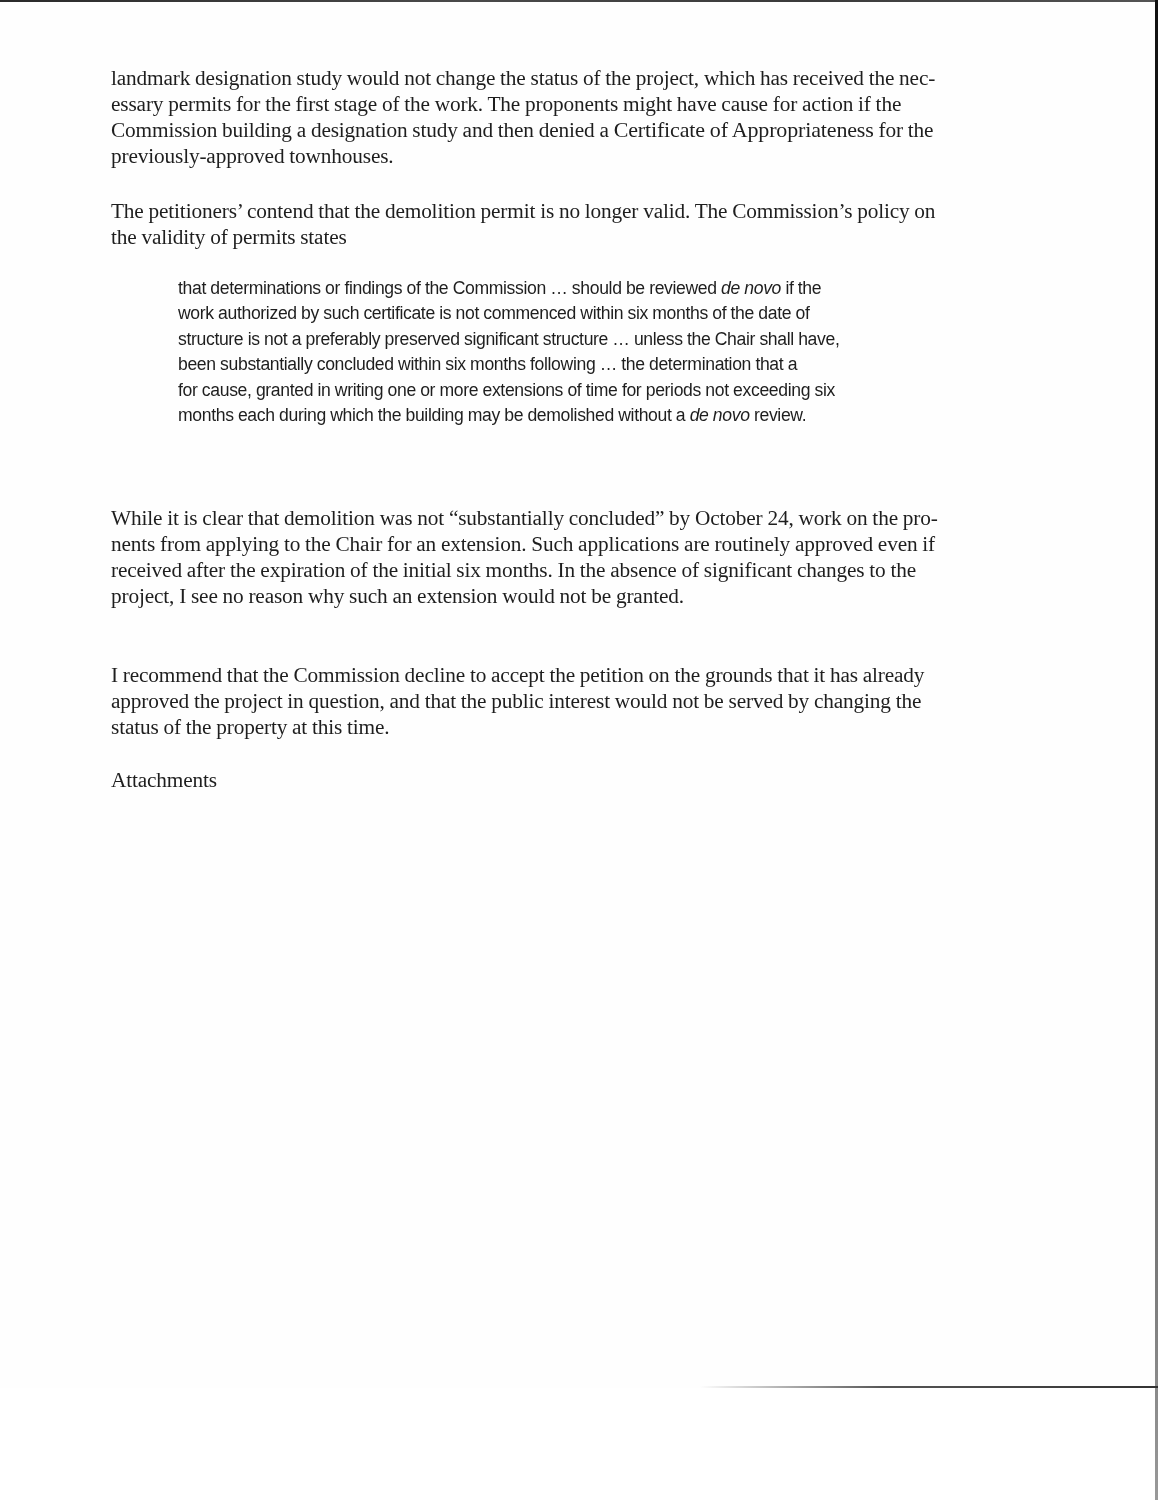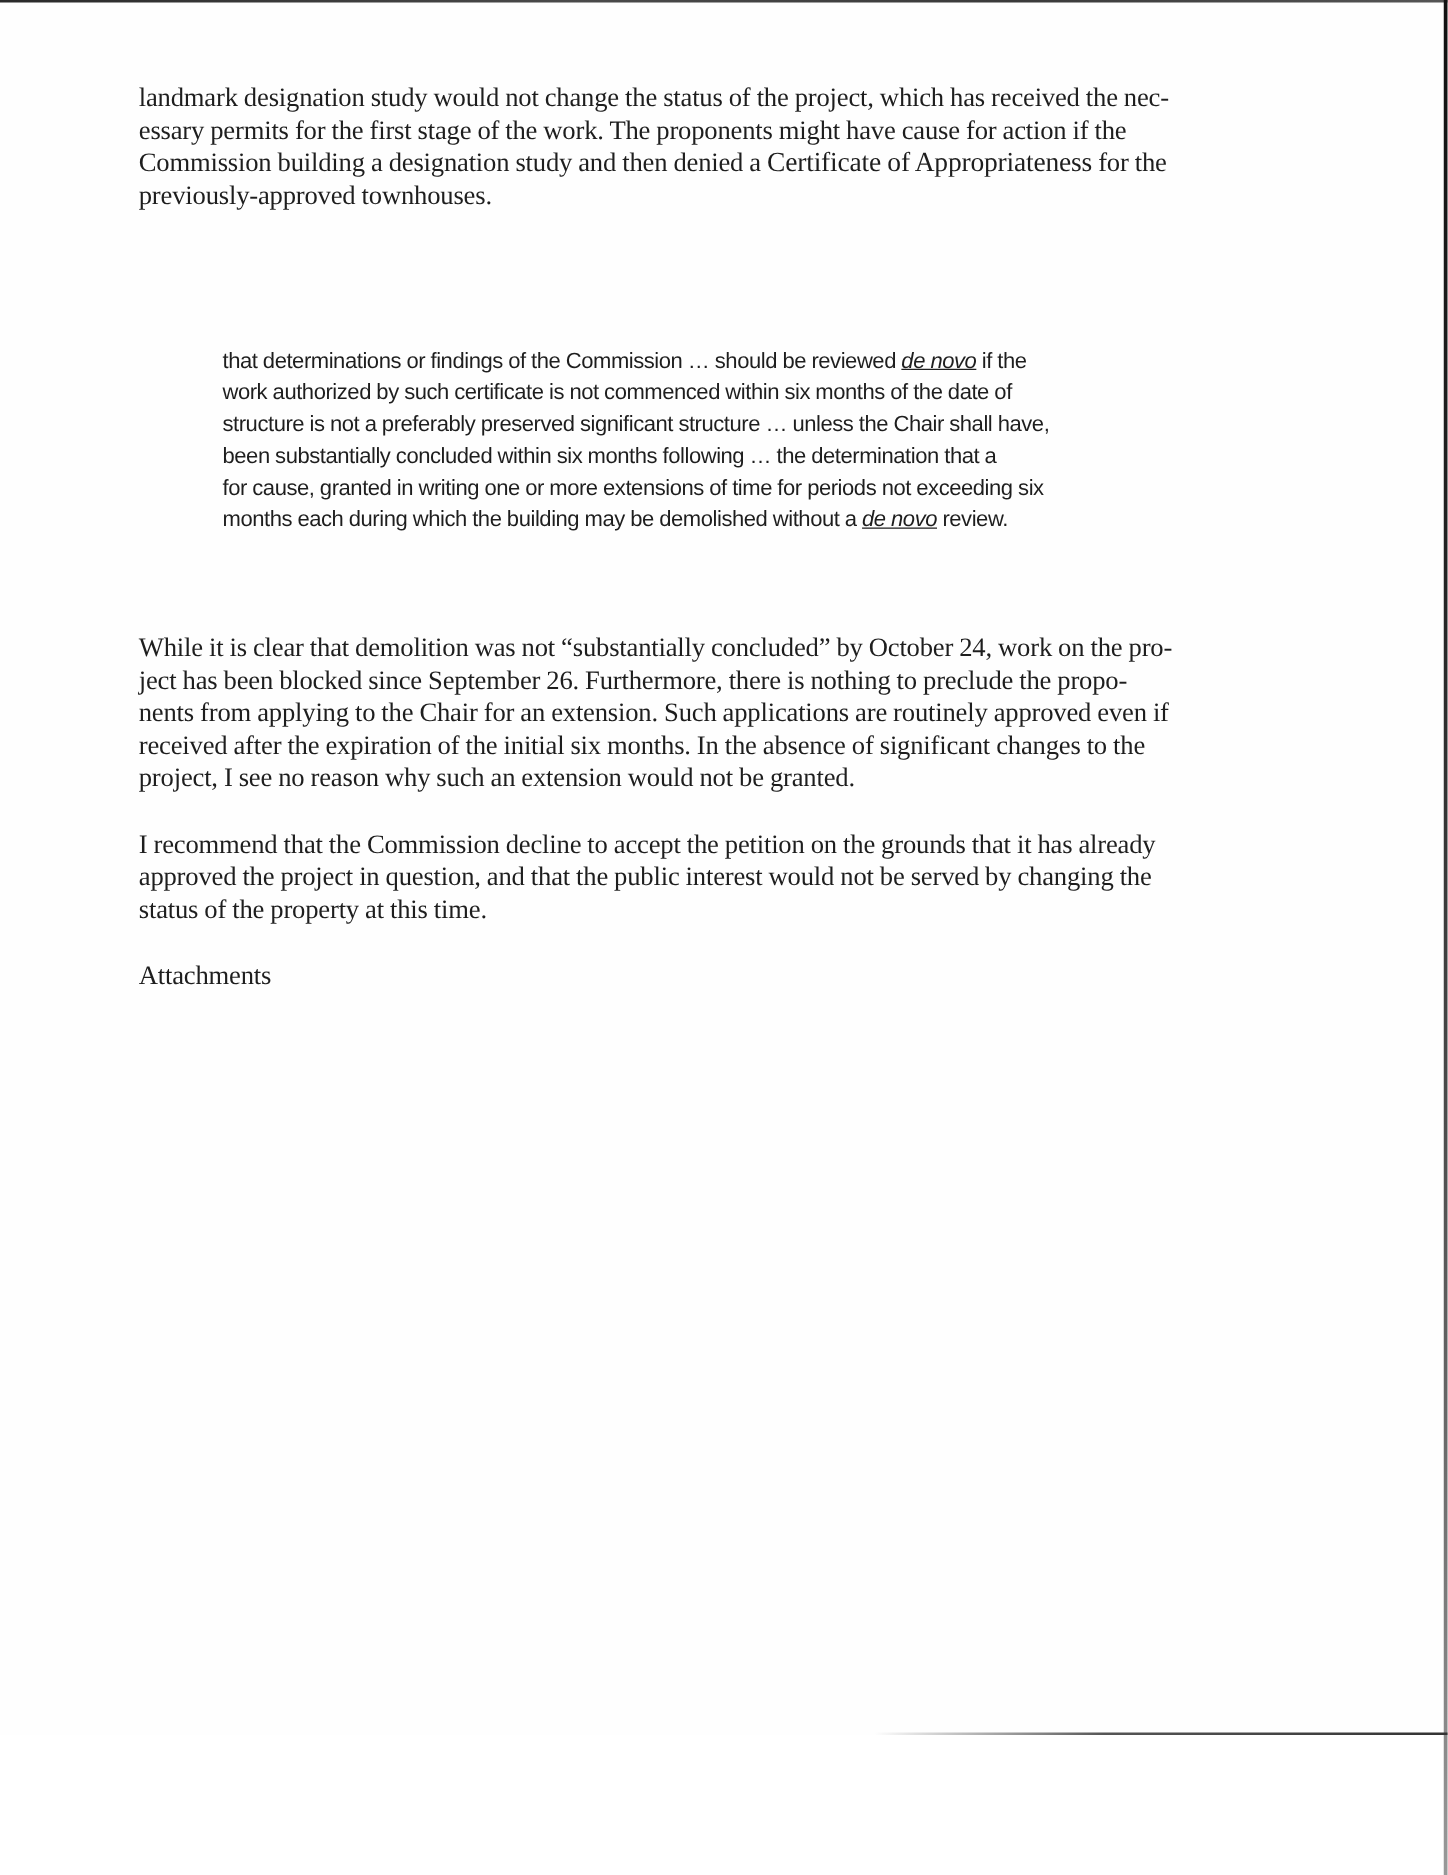--- a/index.html
+++ b/index.html
@@ -67,21 +67,20 @@
       font-family: "Liberation Sans", "DejaVu Sans", sans-serif;
       font-size: 17.6px;
       line-height: 25.4px;
       color: #1e1e1e;
       letter-spacing: -0.35px;
       word-spacing: -0.2px;
       margin: 0;
     }
     .quote-text em {
       font-style: italic;
-      text-decoration: underline;
     }
     .line {
       display: block;
       white-space: nowrap;
     }
   </style>
 </head>
 <body>
 
 <div class="page">
@@ -89,33 +88,36 @@
   <div class="scan-right"></div>
   <div class="scan-bottom"></div>
 
   <p class="body-text" style="top:65px;">
     <span class="line">landmark designation study would not change the status of the project, which has received the nec-</span>
     <span class="line">essary permits for the first stage of the work. The proponents might have cause for action if the</span>
     <span class="line"><span>Commission building a designation study and then denied a </span><span class="smaller">Certificate of Appropriateness</span><span> for the</span></span>
     <span class="line">previously-approved townhouses.</span>
   </p>
 
+  <p class="body-text" style="top:198px;">
+    <span class="line">The petitioners’ contend that the demolition permit is no longer valid. The Commission’s policy on</span>
+    <span class="line">the validity of permits states</span>
+  </p>
 
   <p class="quote-text" style="top:276px;">
     <span class="line"><span>that determinations or findings of the Commission …  should be reviewed </span><em>de novo</em><span> if the</span></span>
     <span class="line">work authorized by such certificate is not commenced within six months of the date of</span>
     <span class="line">structure is not a preferably preserved significant structure … unless the Chair shall have,</span>
     <span class="line">been substantially concluded within six months following … the determination that a</span>
     <span class="line">for cause, granted in writing one or more extensions of time for periods not exceeding six</span>
     <span class="line"><span>months each during which the building may be demolished without a </span><em>de novo</em><span> review.</span></span>
   </p>
 
   <p class="body-text" style="top:505px;">
     <span class="line">While it is clear that demolition was not “substantially concluded” by October 24, work on the pro-</span>
-    <span class="line">ject has been blocked since September 26. Furthermore, there is nothing to preclude the propo-</span>
     <span class="line">nents from applying to the Chair for an extension. Such applications are routinely approved even if</span>
     <span class="line">received after the expiration of the initial six months. In the absence of significant changes to the</span>
     <span class="line">project, I see no reason why such an extension would not be granted.</span>
   </p>
 
   <p class="body-text" style="top:662px;">
     <span class="line">I recommend that the Commission decline to accept the petition on the grounds that it has already</span>
     <span class="line">approved the project in question, and that the public interest would not be served by changing the</span>
     <span class="line">status of the property at this time.</span>
   </p>

